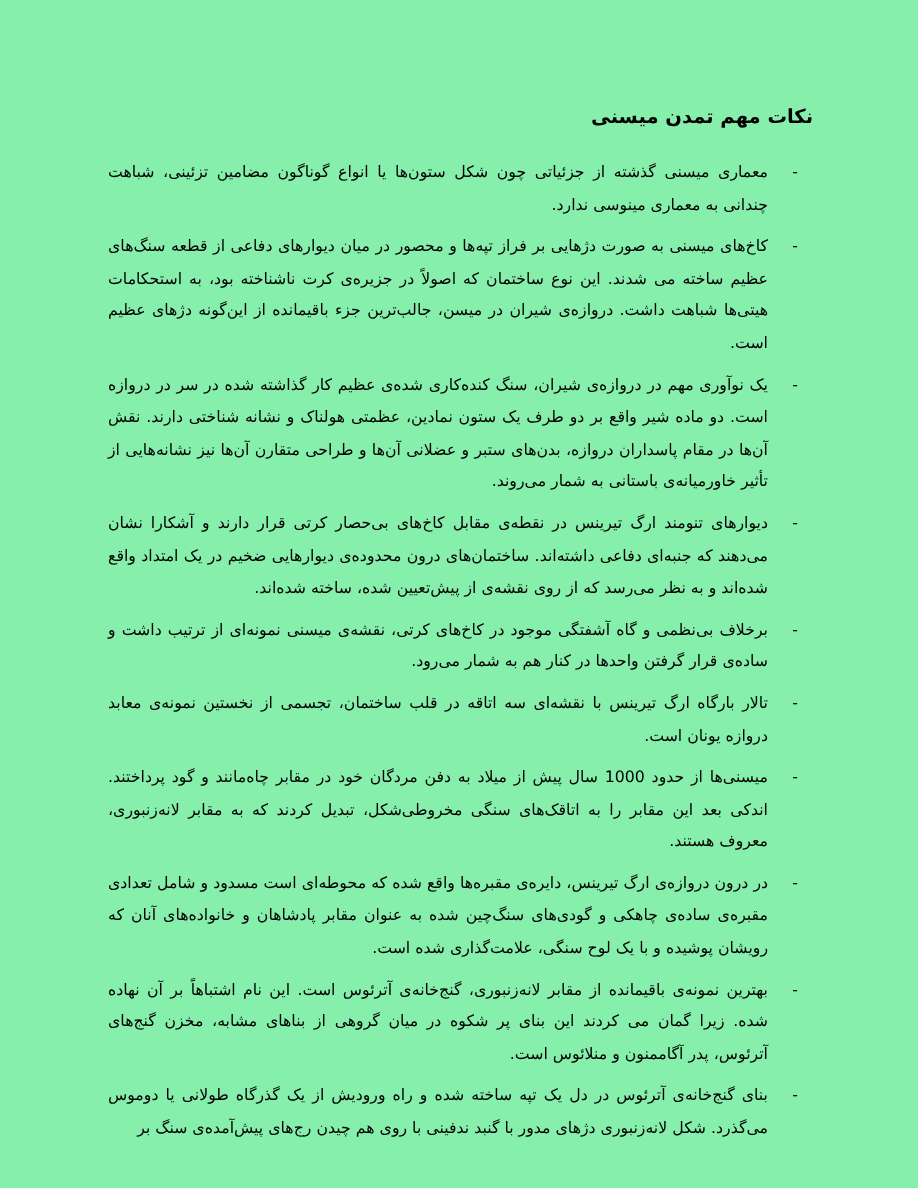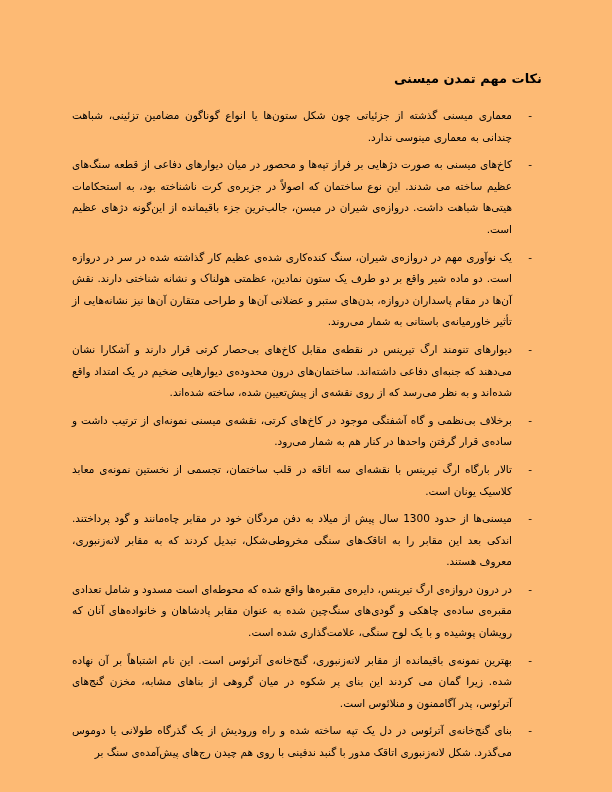--- a/index.html
+++ b/index.html
@@ -12,21 +12,21 @@
       height: 792px;
       position: relative;
       overflow: hidden;
       font-family: "DejaVu Sans", sans-serif;
       color: #000000;
     }
     .page {
       position: absolute;
       left: 0; top: 0;
       width: 612px; height: 792px;
-      background: #fdba74;
+      background: #86efac;
     }
     .title {
       position: absolute;
       top: 70px;
       right: 70px;
       direction: rtl;
       font-weight: bold;
       font-size: 13px;
       line-height: 18px;
       white-space: nowrap;
@@ -83,32 +83,32 @@
     <li class="item">
       <span class="bullet">-</span>
       <span class="item-text">دیوارهای تنومند ارگ تیرینس در نقطه‌ی مقابل کاخ‌های بی‌حصار کرتی قرار دارند و آشکارا نشان می‌دهند که جنبه‌ای دفاعی داشته‌اند. ساختمان‌های درون محدوده‌ی دیوارهایی ضخیم در یک امتداد واقع شده‌اند و به نظر می‌رسد که از روی نقشه‌ی از پیش‌تعیین شده، ساخته شده‌اند.</span>
     </li>
     <li class="item">
       <span class="bullet">-</span>
       <span class="item-text">برخلاف بی‌نظمی و گاه آشفتگی موجود در کاخ‌های کرتی، نقشه‌ی میسنی نمونه‌ای از ترتیب داشت و ساده‌ی قرار گرفتن واحدها در کنار هم به شمار می‌رود.</span>
     </li>
     <li class="item">
       <span class="bullet">-</span>
-      <span class="item-text">تالار بارگاه ارگ تیرینس با نقشه‌ای سه اتاقه در قلب ساختمان، تجسمی از نخستین نمونه‌ی معابد کلاسیک یونان است.</span>
+      <span class="item-text">تالار بارگاه ارگ تیرینس با نقشه‌ای سه اتاقه در قلب ساختمان، تجسمی از نخستین نمونه‌ی معابد دروازه یونان است.</span>
     </li>
     <li class="item">
       <span class="bullet">-</span>
-      <span class="item-text">میسنی‌ها از حدود 1300 سال پیش از میلاد به دفن مردگان خود در مقابر چاه‌مانند و گود پرداختند. اندکی بعد این مقابر را به اتاقک‌های سنگی مخروطی‌شکل، تبدیل کردند که به مقابر لانه‌زنبوری، معروف هستند.</span>
+      <span class="item-text">میسنی‌ها از حدود 1000 سال پیش از میلاد به دفن مردگان خود در مقابر چاه‌مانند و گود پرداختند. اندکی بعد این مقابر را به اتاقک‌های سنگی مخروطی‌شکل، تبدیل کردند که به مقابر لانه‌زنبوری، معروف هستند.</span>
     </li>
     <li class="item">
       <span class="bullet">-</span>
       <span class="item-text">در درون دروازه‌ی ارگ تیرینس، دایره‌ی مقبره‌ها واقع شده که محوطه‌ای است مسدود و شامل تعدادی مقبره‌ی ساده‌ی چاهکی و گودی‌های سنگ‌چین شده به عنوان مقابر پادشاهان و خانواده‌های آنان که رویشان پوشیده و با یک لوح سنگی، علامت‌گذاری شده است.</span>
     </li>
     <li class="item">
       <span class="bullet">-</span>
       <span class="item-text">بهترین نمونه‌ی باقیمانده از مقابر لانه‌زنبوری، گنج‌خانه‌ی آترئوس است. این نام اشتباهاً بر آن نهاده شده. زیرا گمان می کردند این بنای پر شکوه در میان گروهی از بناهای مشابه، مخزن گنج‌های آترئوس، پدر آگاممنون و منلائوس است.</span>
     </li>
     <li class="item">
       <span class="bullet">-</span>
-      <span class="item-text">بنای گنج‌خانه‌ی آترئوس در دل یک تپه ساخته شده و راه ورودیش از یک گذرگاه طولانی یا دوموس می‌گذرد. شکل لانه‌زنبوری اتاقک مدور با گنبد ندفینی با روی هم چیدن رج‌های پیش‌آمده‌ی سنگ بر</span>
+      <span class="item-text">بنای گنج‌خانه‌ی آترئوس در دل یک تپه ساخته شده و راه ورودیش از یک گذرگاه طولانی یا دوموس می‌گذرد. شکل لانه‌زنبوری دژهای مدور با گنبد ندفینی با روی هم چیدن رج‌های پیش‌آمده‌ی سنگ بر</span>
     </li>
   </ul>
 </div>
 
 </body></html>

